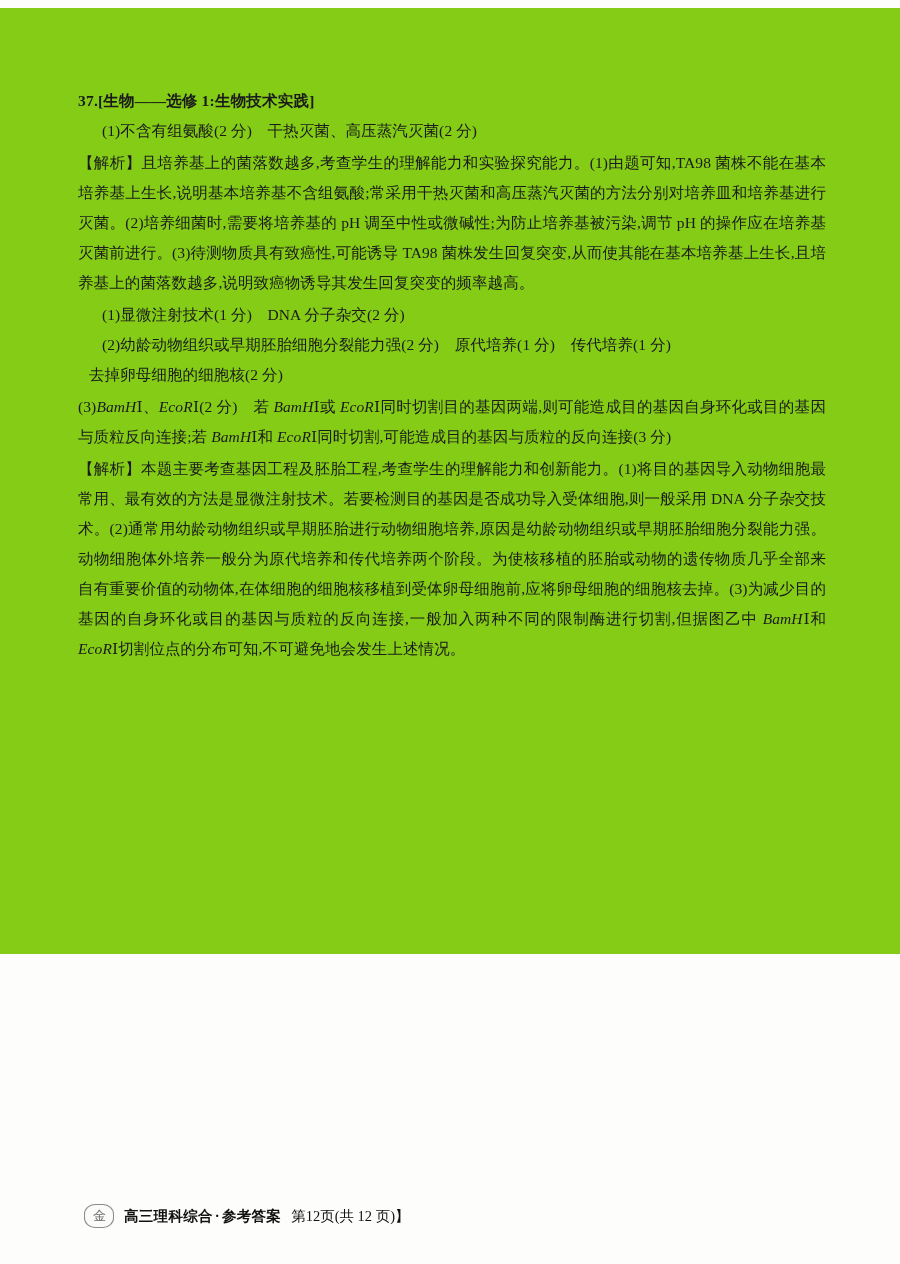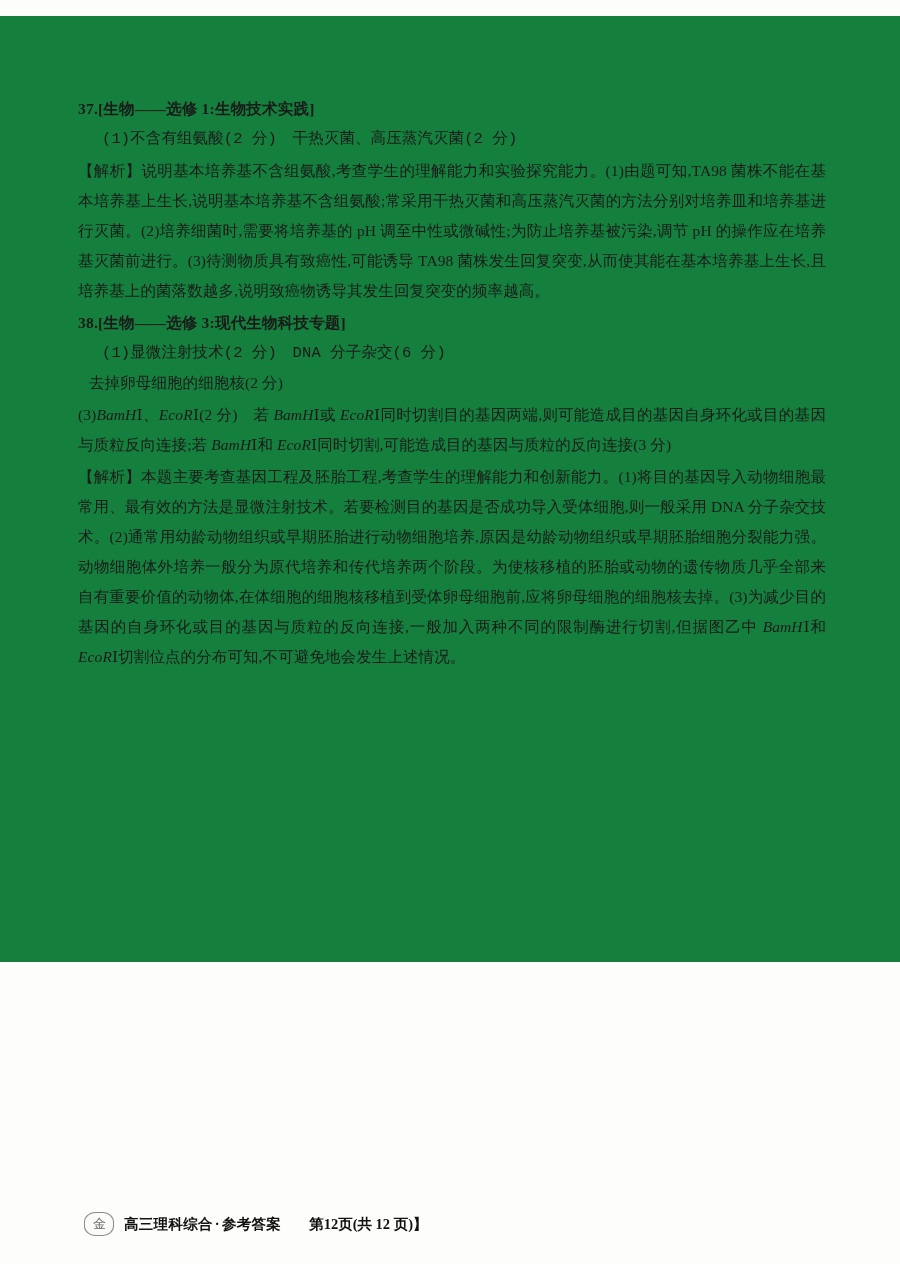--- a/index.html
+++ b/index.html
@@ -10,24 +10,24 @@
     width: 900px;
     height: 1264px;
     background: #fdfdfb;
     font-family: "Liberation Serif", "DejaVu Serif", serif;
     color: #1a1a1a;
     overflow: hidden;
     position: relative;
   }
   .page {
     position: absolute;
-    left: 0; top: 16px;
+    left: 0; top: 8px;
     width: 900px;
     height: 946px;
-    background: #15803d;
+    background: #84cc16;
   }
   .content {
     position: absolute;
     left: 78px;
     top: 78px;
     width: 748px;
   }
   .q-block {
     margin-bottom: 2px;
   }
@@ -37,21 +37,20 @@
     font-weight: 600;
     letter-spacing: 0.2px;
     white-space: nowrap;
   }
   .ans-line {
     font-size: 15.5px;
     line-height: 30px;
     padding-left: 24px;
     letter-spacing: 0.1px;
     white-space: nowrap;
-    font-family: Liberation Mono, monospace;
   }
   .ans-cont {
     font-size: 15.5px;
     line-height: 30px;
     padding-left: 0px;
     letter-spacing: 0.1px;
     margin-left: 11px;
   }
   .explain {
     font-size: 15.5px;
@@ -104,41 +103,40 @@
     color: #111;
     letter-spacing: 0.3px;
     white-space: nowrap;
   }
   .footer-text .sep {
     font-weight: 700;
     padding: 0 2px;
   }
   .footer-page {
     font-size: 14.5px;
-    font-weight: 700;
+    font-weight: 400;
     color: #111;
-    margin-left: 18px;
     white-space: nowrap;
   }
 </style>
 </head>
 <body>
 
 <div class="page">
   <div class="content">
 
     <div class="q-block">
       <div class="q-title"><span>37.</span><span>[生物——选修 1:生物技术实践]</span></div>
       <div class="ans-line">(1)不含有组氨酸(2 分)　干热灭菌、高压蒸汽灭菌(2 分)</div>
-      <div class="explain"><b>【解析】</b><b>说明基本培养基不含组氨酸,考查学生的理解能力和实验探究能力。</b><span>(1)由题可知,TA98 菌株不能在基本培养基上生长,说明基本培养基不含组氨酸;常采用干热灭菌和高压蒸汽灭菌的方法分别对培养皿和培养基进行灭菌。(2)培养细菌时,需要将培养基的 pH 调至中性或微碱性;为防止培养基被污染,调节 pH 的操作应在培养基灭菌前进行。(3)待测物质具有致癌性,可能诱导 TA98 菌株发生回复突变,从而使其能在基本培养基上生长,且培养基上的菌落数越多,说明致癌物诱导其发生回复突变的频率越高。</span></div>
+      <div class="explain"><b>【解析】</b><b>且培养基上的菌落数越多,考查学生的理解能力和实验探究能力。</b><span>(1)由题可知,TA98 菌株不能在基本培养基上生长,说明基本培养基不含组氨酸;常采用干热灭菌和高压蒸汽灭菌的方法分别对培养皿和培养基进行灭菌。(2)培养细菌时,需要将培养基的 pH 调至中性或微碱性;为防止培养基被污染,调节 pH 的操作应在培养基灭菌前进行。(3)待测物质具有致癌性,可能诱导 TA98 菌株发生回复突变,从而使其能在基本培养基上生长,且培养基上的菌落数越多,说明致癌物诱导其发生回复突变的频率越高。</span></div>
     </div>
 
     <div class="q-block">
-      <div class="q-title"><span>38.</span><span>[生物——选修 3:现代生物科技专题]</span></div>
-      <div class="ans-line">(1)显微注射技术(2 分)　DNA 分子杂交(6 分)</div>
+      <div class="ans-line">(1)显微注射技术(1 分)　DNA 分子杂交(2 分)</div>
+      <div class="ans-line">(2)幼龄动物组织或早期胚胎细胞分裂能力强(2 分)　原代培养(1 分)　传代培养(1 分)</div>
       <div class="ans-cont">去掉卵母细胞的细胞核(2 分)</div>
       <div class="explain" id="q38a3"><span>(3)</span><span class="ital">BamH</span><span>Ⅰ、</span><span class="ital">Eco</span><span class="ital">R</span><span>Ⅰ(2 分)　若 </span><span class="ital">BamH</span><span>Ⅰ或 </span><span class="ital">Eco</span><span class="ital">R</span><span>Ⅰ同时切割目的基因两端,则可能造成目的基因自身环化或目的基因与质粒反向连接;若 </span><span class="ital">BamH</span><span>Ⅰ和 </span><span class="ital">Eco</span><span class="ital">R</span><span>Ⅰ同时切割,可能造成目的基因与质粒的反向连接(3 分)</span></div>
       <div class="explain"><b>【解析】</b><b>本题主要考查基因工程及胚胎工程,考查学生的理解能力和创新能力。</b><span id="q38exp"><span>(1)将目的基因导入动物细胞最常用、最有效的方法是显微注射技术。若要检测目的基因是否成功导入受体细胞,则一般采用 DNA 分子杂交技术。(2)通常用幼龄动物组织或早期胚胎进行动物细胞培养,原因是幼龄动物组织或早期胚胎细胞分裂能力强。动物细胞体外培养一般分为原代培养和传代培养两个阶段。为使核移植的胚胎或动物的遗传物质几乎全部来自有重要价值的动物体,在体细胞的细胞核移植到受体卵母细胞前,应将卵母细胞的细胞核去掉。(3)为减少目的基因的自身环化或目的基因与质粒的反向连接,一般加入两种不同的限制酶进行切割,但据图乙中 </span><span class="ital">BamH</span><span>Ⅰ和 </span><span class="ital">Eco</span><span class="ital">R</span><span>Ⅰ切割位点的分布可知,不可避免地会发生上述情况。</span></span></div>
     </div>
 
   </div>
 
   <div class="footer">
     <div class="footer-inner">
       <div class="logo">金</div>

